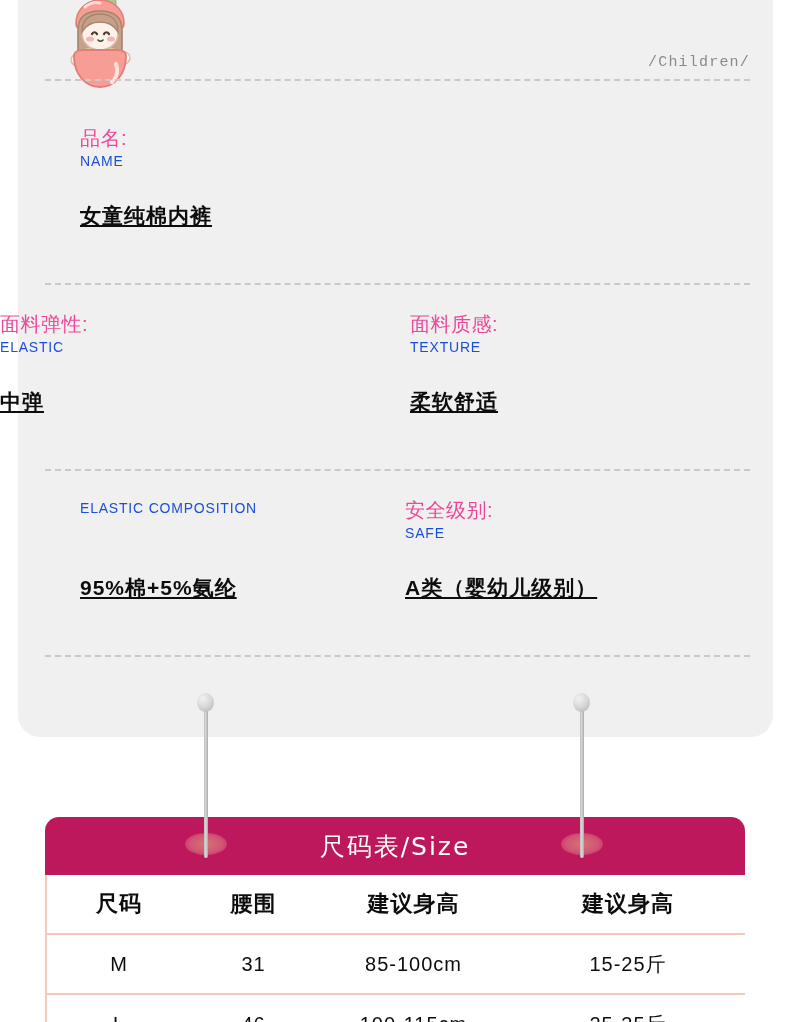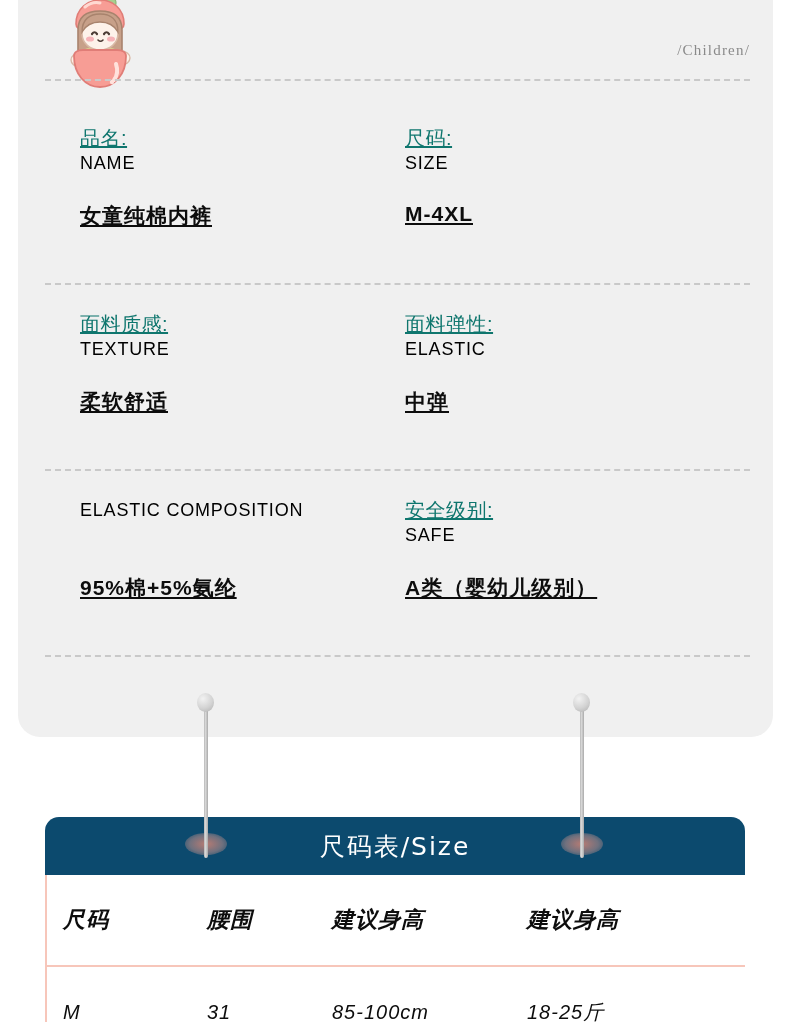--- a/index.html
+++ b/index.html
@@ -33,25 +33,25 @@
     left: 52px;
     top: -6px;
     width: 96px;
     height: 96px;
   }
 
   
   #children-caption {
     position: absolute;
     right: 40px;
-    top: 42px;
+    top: 54px;
     font-size: 15px;
     letter-spacing: 1.2px;
     color: #8a8a8a;
-    font-family: Liberation Serif, serif;
+    font-family: Liberation Mono, monospace;
     font-weight: 400;
     white-space: nowrap;
   }
 
   
   .divider {
     position: absolute;
     left: 45px;
     width: 705px;
     height: 0;
@@ -76,30 +76,29 @@
 
   .spec-cell {
     position: relative;
     height: 100%;
   }
   .spec-cell.col-left  { width: 325px; margin-left: 80px; }
   .spec-cell.col-right { width: 330px; }
 
   .spec-label-cn {
     font-size: 20px;
-    color: #0f766e;
+    color: #ec4899;
     font-weight: 400;
     line-height: 1.25;
     letter-spacing: 0.5px;
     white-space: nowrap;
-    text-decoration: underline;
   }
   .spec-label-en {
-    font-size: 18px;
-    color: #000000;
+    font-size: 14px;
+    color: #1d4ed8;
     font-weight: 400;
     line-height: 1.3;
     letter-spacing: 0.8px;
     white-space: nowrap;
     margin-top: 1px;
   }
   .spec-value {
     position: absolute;
     top: 76px;
     left: 0;
@@ -117,45 +116,44 @@
     left: 45px;
     top: 817px;
     width: 700px;
     border-radius: 14px 14px 0 0;
     overflow: hidden;
     background: #ffffff;
     box-sizing: border-box;
   }
   #size-table-title {
     height: 58px;
-    background: #0c4a6e;
+    background: #be185d;
     color: #ffffff;
     font-size: 25px;
     letter-spacing: 2px;
     display: flex;
     align-items: center;
     justify-content: center;
     font-family: "DejaVu Sans", sans-serif;
     font-weight: 400;
   }
   #size-table-grid {
     width: 100%;
     border-collapse: collapse;
     table-layout: fixed;
     background: #ffffff;
     border-left: 2px solid #f7c6ba;
     border-right: 2px solid #f7c6ba;
     box-sizing: border-box;
   }
   #size-table-grid th,
   #size-table-grid td {
-    text-align: left;
+    text-align: center;
     border-bottom: 2px solid #f7c6ba;
-    padding: 16px;
-    font-style: italic;
+    padding: 0;
   }
   #size-table-grid th {
     height: 58px;
     font-size: 22px;
     font-weight: bold;
     color: #0d0d0d;
     letter-spacing: 1px;
   }
   #size-table-grid td {
     height: 58px;
@@ -253,37 +251,32 @@
 <div class="divider" id="divider-1"></div>
 <div class="divider" id="divider-2"></div>
 <div class="divider" id="divider-3"></div>
 
 <div class="spec-row" id="spec-row-0">
   <div class="spec-cell col-left">
     <div class="spec-label-cn">品名:</div>
     <div class="spec-label-en">NAME</div>
     <div class="spec-value">女童纯棉内裤</div>
   </div>
+</div>
+
+<div class="spec-row" id="spec-row-1">
   <div class="spec-cell col-right">
-    <div class="spec-label-cn">尺码:</div>
-    <div class="spec-label-en">SIZE</div>
-    <div class="spec-value">M-4XL</div>
-  </div>
-</div>
-
-<div class="spec-row" id="spec-row-1">
+    <div class="spec-label-cn">面料弹性:</div>
+    <div class="spec-label-en">ELASTIC</div>
+    <div class="spec-value">中弹</div>
+  </div>
   <div class="spec-cell col-left">
     <div class="spec-label-cn">面料质感:</div>
     <div class="spec-label-en">TEXTURE</div>
     <div class="spec-value">柔软舒适</div>
-  </div>
-  <div class="spec-cell col-right">
-    <div class="spec-label-cn">面料弹性:</div>
-    <div class="spec-label-en">ELASTIC</div>
-    <div class="spec-value">中弹</div>
   </div>
 </div>
 
 <div class="spec-row" id="spec-row-2">
   <div class="spec-cell col-left">
     <div class="spec-label-en">ELASTIC COMPOSITION</div>
     <div class="spec-value">95%棉+5%氨纶</div>
   </div>
   <div class="spec-cell col-right">
     <div class="spec-label-cn">安全级别:</div>
@@ -307,21 +300,21 @@
         <th>腰围</th>
         <th>建议身高</th>
         <th>建议身高</th>
       </tr>
     </thead>
     <tbody>
       <tr>
         <td>M</td>
         <td>31</td>
         <td>85-100cm</td>
-        <td>18-25斤</td>
+        <td>15-25斤</td>
       </tr>
       <tr>
         <td>L</td>
         <td>46</td>
         <td>100-115cm</td>
         <td>25-35斤</td>
       </tr>
     </tbody>
   </table>
 </div>

